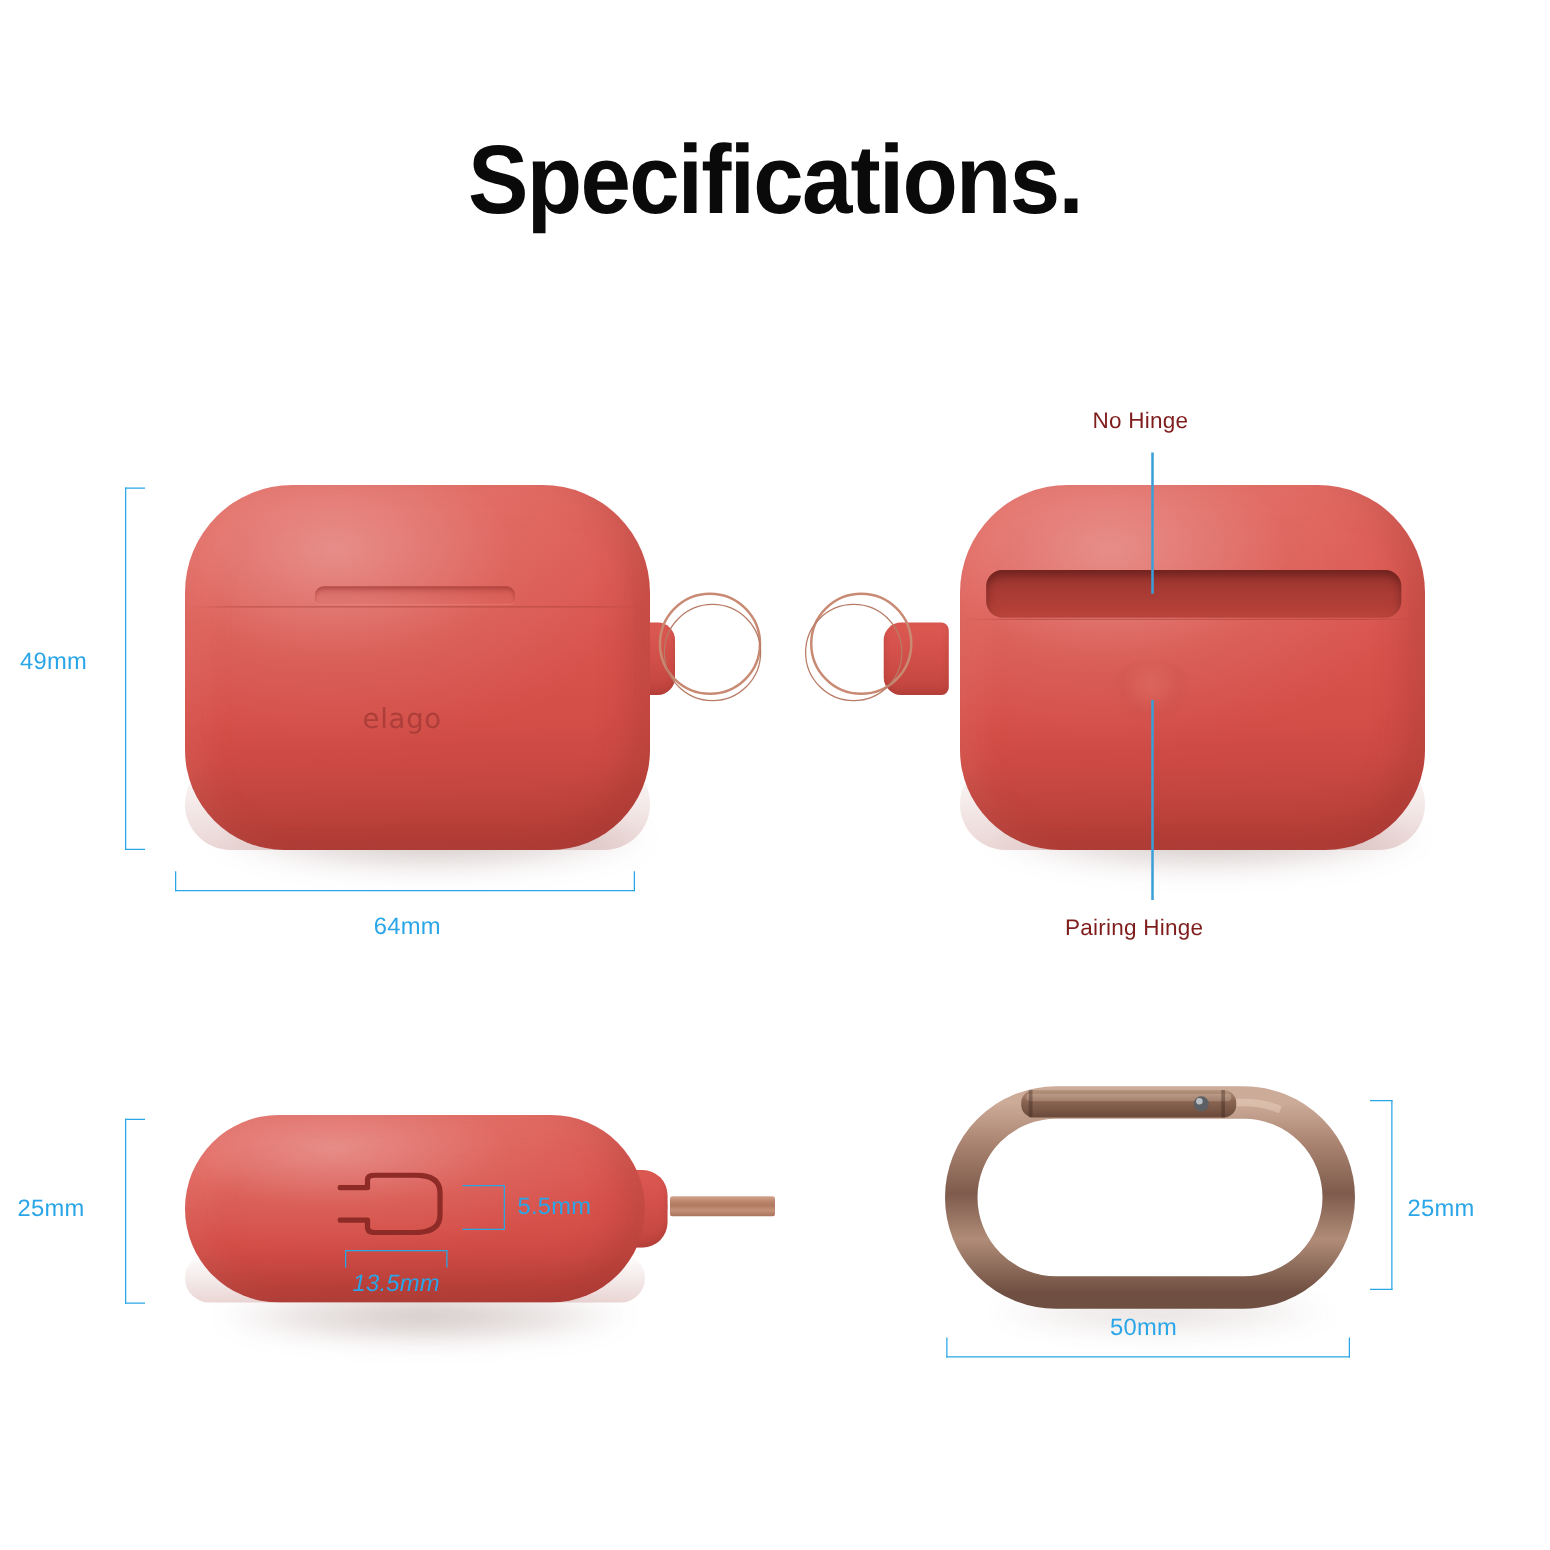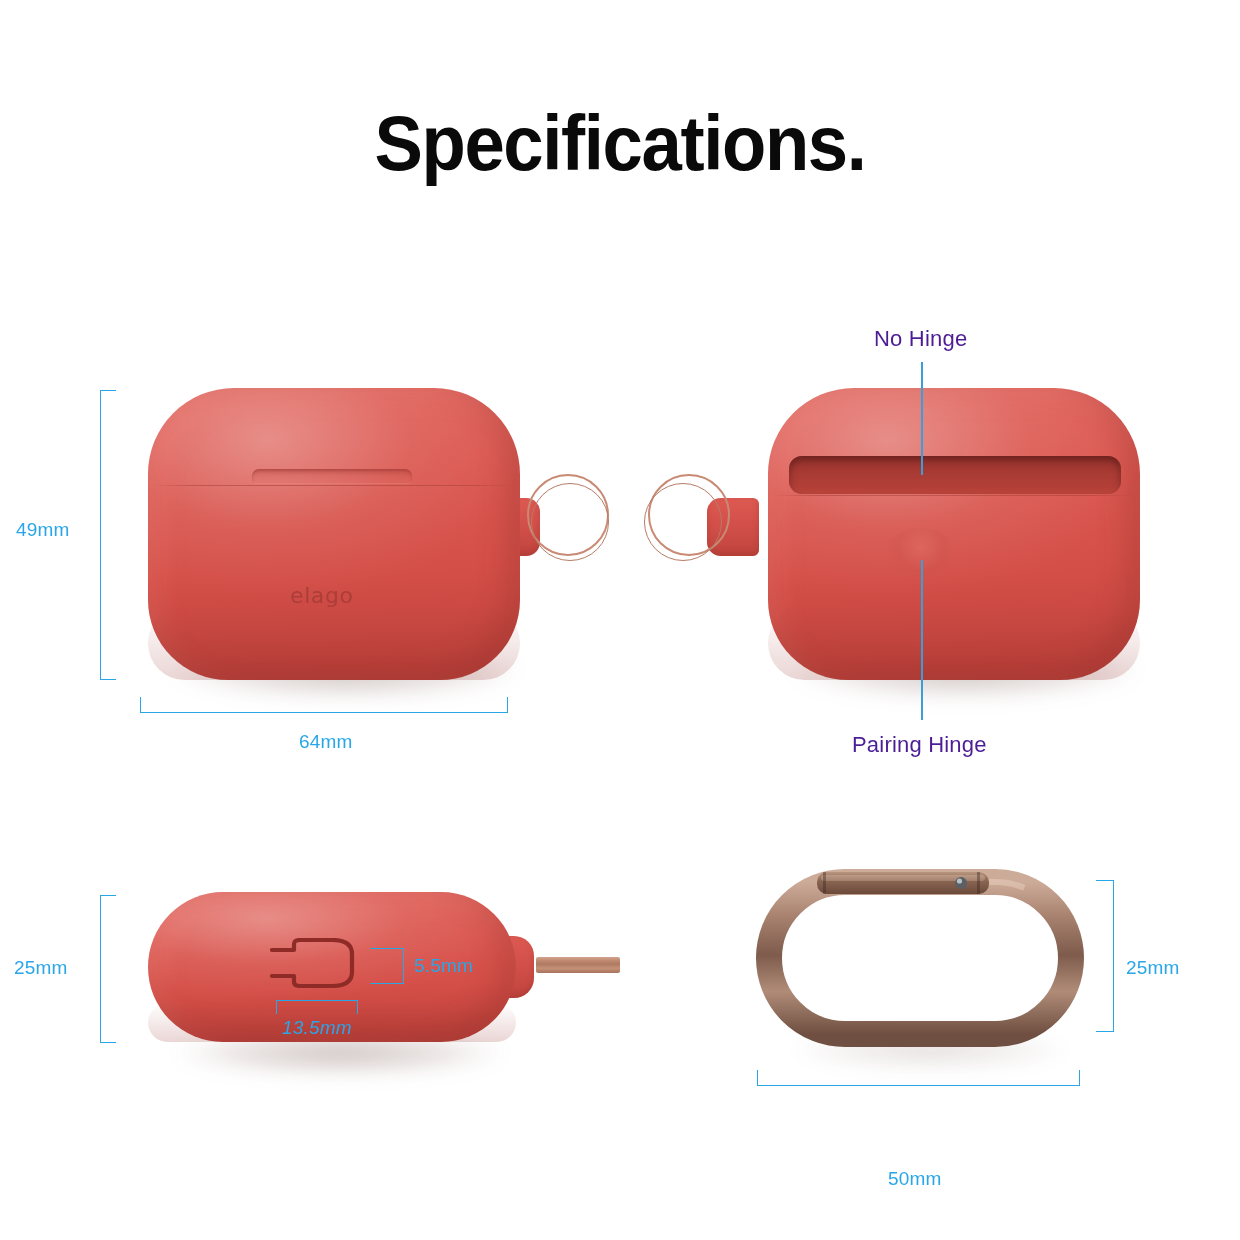--- a/index.html
+++ b/index.html
@@ -29,22 +29,22 @@
     position: absolute;
     color: #2aa6e8;
     font-size: 19px;
     font-weight: 400;
     white-space: nowrap;
     letter-spacing: .2px;
     text-align: center;
   }
   .callout-label {
     position: absolute;
-    color: #4c1d95;
-    font-size: 22px;
+    color: #7f1d1d;
+    font-size: 18px;
     white-space: nowrap;
     letter-spacing: .2px;
   }
   .leader {
     position: absolute;
     width: 1.6px;
     background: #3a9fd8;
   }
 
   
@@ -153,21 +153,21 @@
 
     <div class="split-ring" style="left:527px; top:474px; width:82px; height:82px;"></div>
     <div class="split-ring inner" style="left:531px; top:483px; width:78px; height:78px;"></div>
 
     <div class="case-body" style="left:148px; top:388px; width:372px; height:292px; border-radius:86px 86px 80px 80px;"></div>
 
     <div class="seam" style="left:152px; top:485px; width:364px;"></div>
 
     <div class="lid-indent" style="left:252px; top:469px; width:160px; height:14px;"></div>
 
-    <div class="elago-logo" style="left:290px; top:563px;margin-top:20px;">elago</div>
+    <div class="elago-logo" style="left:290px; top:563px;">elago</div>
 
     <div class="brk brk-left" style="left:100px; top:390px; width:16px; height:290px;"></div>
     <div class="dim-label" style="left:16px; top:519px;">49mm</div>
 
     <div class="brk brk-bottom" style="left:140px; top:697px; width:368px; height:16px;"></div>
     <div class="dim-label" style="left:299px; top:731px;">64mm</div>
   </div>
 
   <div>
 
@@ -253,16 +253,16 @@
       <rect x="222" y="4" width="3" height="22" fill="rgba(60,40,32,.40)"></rect>
 
       <circle cx="206" cy="15" r="6" fill="#5c5f63"></circle>
       <circle cx="204.5" cy="13" r="2.6" fill="#b9bfc4"></circle>
     </svg>
 
     <div class="brk brk-right" style="left:1096px; top:880px; width:18px; height:152px;"></div>
     <div class="dim-label" style="left:1126px; top:957px;">25mm</div>
 
     <div class="brk brk-bottom" style="left:757px; top:1070px; width:323px; height:16px;"></div>
-    <div class="dim-label" style="left:888px; top:1168px;">50mm</div>
+    <div class="dim-label" style="left:888px; top:1052px;">50mm</div>
   </div>
 
 </div>
 
 </body></html>

